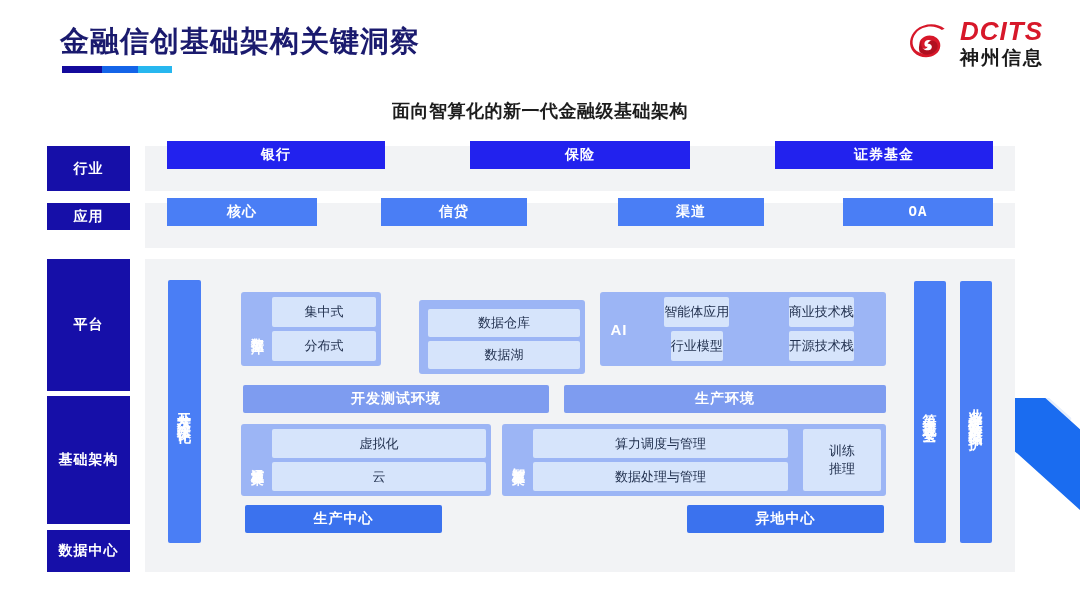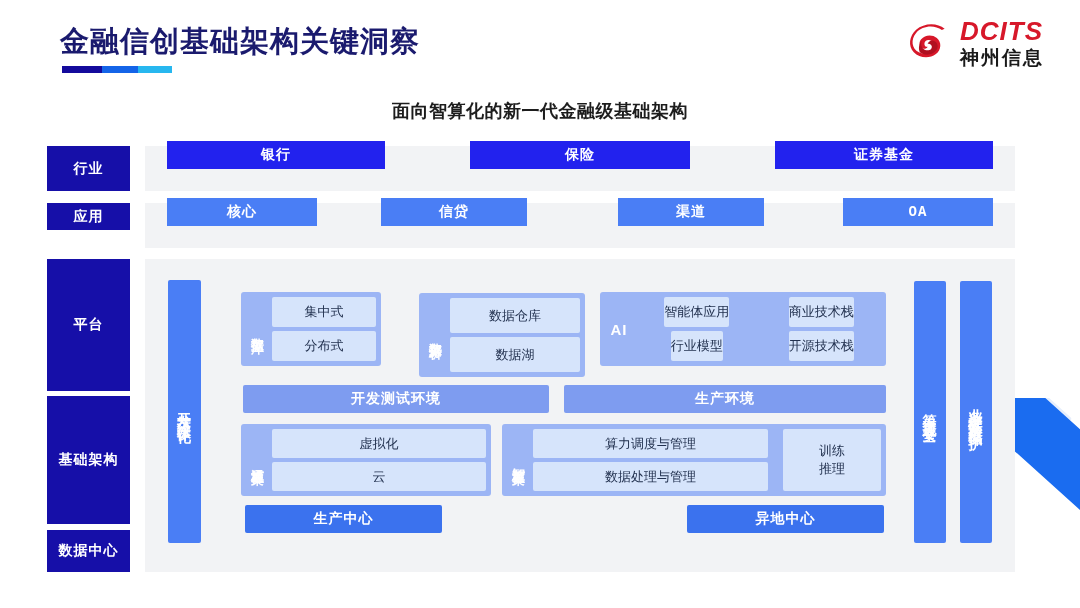--- a/index.html
+++ b/index.html
@@ -80,32 +80,32 @@
 
   .grp{position:absolute;background:#9cb5f5;border-radius:3px;display:flex;align-items:stretch;padding:5px;box-sizing:border-box;}
   .grp-label{color:#ffffff;font-size:13px;font-weight:bold;writing-mode:vertical-rl;text-orientation:upright;
              display:flex;align-items:center;justify-content:center;letter-spacing:1px;width:22px;flex:none;}
   .grp-cells{flex:1;display:flex;flex-direction:column;gap:4px;margin-left:4px;}
   .grp-cells.two-col{flex-direction:row;gap:5px;}
   .col{flex:1;display:flex;flex-direction:column;gap:4px;align-items:center;}
   .cell{background:#d6e4fb;color:#22314f;font-size:13px;display:flex;align-items:center;justify-content:center;border-radius:2px;flex:1;}
 
   .grp-db{left:241px;top:292px;width:140px;height:74px;}
-  .grp-da{left:419px;top:293px;width:166px;height:84px;}
+  .grp-da{left:419px;top:300px;width:166px;height:74px;flex-direction:column;}
   .grp-ai{left:600px;top:292px;width:286px;height:74px;}
   .grp-ai .grp-label{font-size:15px;writing-mode:horizontal-tb;width:28px;}
 
   .envbar{position:absolute;height:28px;background:#7e9cf0;color:#fff;font-size:14px;font-weight:bold;
           display:flex;align-items:center;justify-content:center;letter-spacing:1px;border-radius:2px;}
   .env1{left:243px;top:385px;width:306px;}
   .env2{left:564px;top:385px;width:322px;}
 
   .grp-tc{left:241px;top:424px;width:250px;height:72px;}
   .grp-zc{left:502px;top:424px;width:384px;height:72px;}
-  .side-cell{background:#d6e4fb;color:#22314f;font-size:13px;border-radius:2px;width:98px;flex:none;margin-left:15px;
+  .side-cell{background:#d6e4fb;color:#22314f;font-size:13px;border-radius:2px;width:78px;flex:none;margin-left:15px;
              display:flex;align-items:center;justify-content:center;text-align:center;line-height:1.35;}
 
   .dcbar{position:absolute;height:28px;background:#3b72ee;color:#fff;font-size:14px;font-weight:bold;
          display:flex;align-items:center;justify-content:center;letter-spacing:1px;border-radius:2px;}
   .dc1{left:245px;top:505px;width:197px;}
   .dc2{left:466px;top:505px;width:197px;}
   .dc3{left:687px;top:505px;width:197px;}
 </style>
 </head>
 <body>

